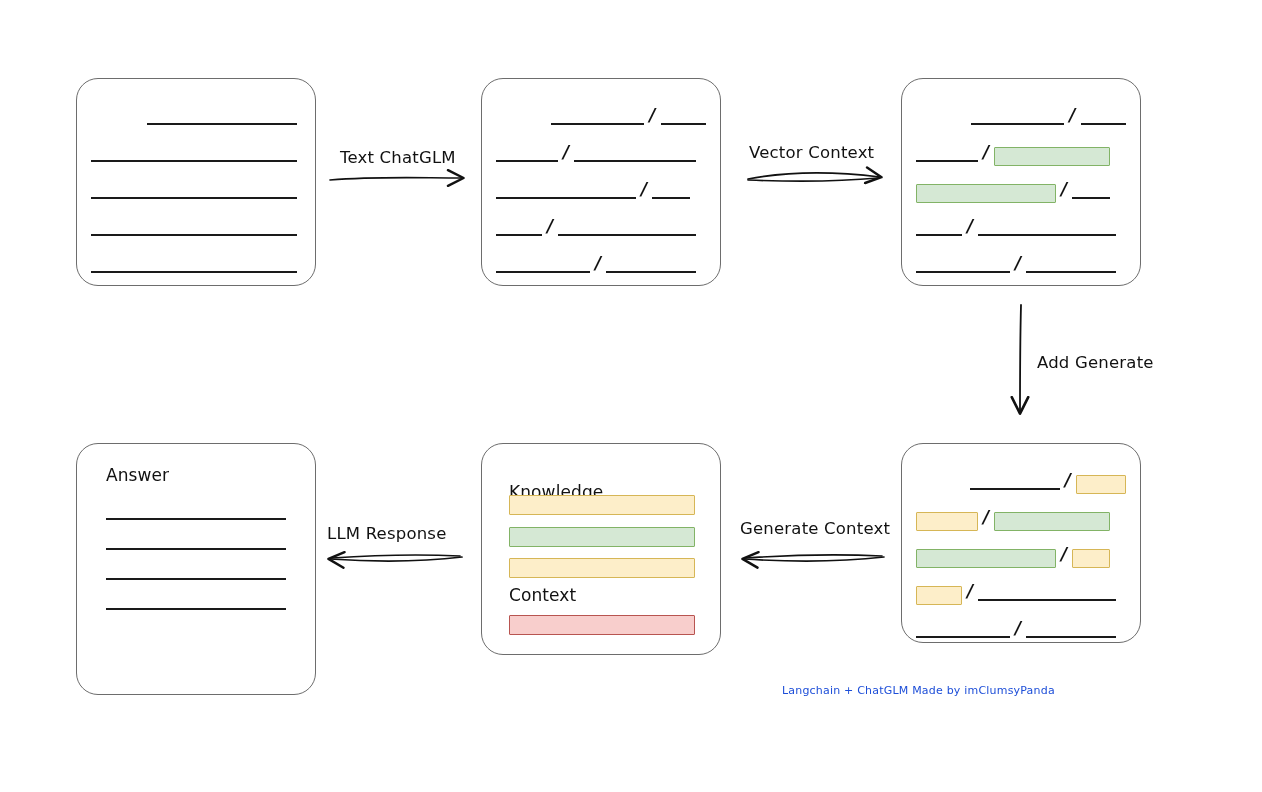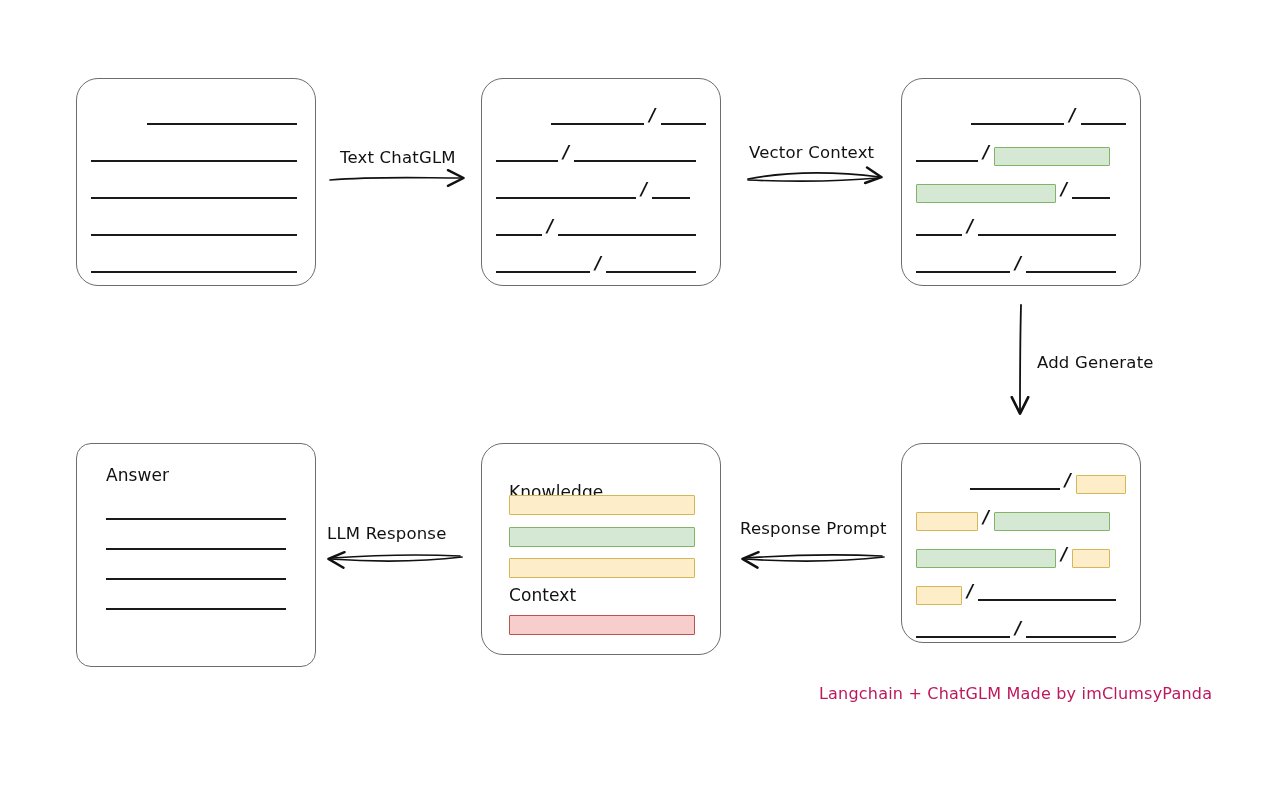--- a/index.html
+++ b/index.html
@@ -27,21 +27,21 @@
     box-sizing: border-box;
     border: 1.3px solid #6d6d6d;
     border-radius: 22px;
     background: #ffffff;
   }
   .doc-box.b1 { left: 76px;  top: 78px;  width: 240px; height: 208px; }
   .doc-box.b2 { left: 481px; top: 78px;  width: 240px; height: 208px; }
   .doc-box.b3 { left: 901px; top: 78px;  width: 240px; height: 208px; }
   .doc-box.b4 { left: 901px; top: 443px; width: 240px; height: 200px; }
   .doc-box.b5 { left: 481px; top: 443px; width: 240px; height: 212px; }
-  .doc-box.b6 { left: 76px;  top: 443px; width: 240px; height: 224px; border-radius: 15px; }
+  .doc-box.b6 { left: 76px;  top: 443px; width: 240px; height: 252px; }
 
   
   .rows {
     position: absolute;
     left: 0; right: 0; top: 0; bottom: 0;
   }
   .row {
     position: absolute;
     left: 14px;
     right: 14px;
@@ -111,25 +111,24 @@
     font-family: "DejaVu Sans", sans-serif;
     font-size: 16.5px;
     color: #111;
     white-space: nowrap;
     letter-spacing: 0.2px;
   }
 
   .footer-note {
     position: absolute;
     font-family: "DejaVu Sans", sans-serif;
-    font-size: 16px;
-    color: #be185d;
+    font-size: 11px;
+    color: #1d4ed8;
     white-space: nowrap;
     letter-spacing: 0.2px;
-    margin-left: 37px;
   }
 </style>
 </head>
 <body>
 
 <svg id="canvas" viewBox="0 0 1262 792" xmlns="http://www.w3.org/2000/svg">
   <defs>
     <marker id="ohead" viewBox="0 0 12 12" refX="10" refY="6" markerWidth="11" markerHeight="11" orient="auto-start-reverse">
       <path d="M1,1 L11,6 L1,11" fill="none" stroke="#111" stroke-width="1.6" stroke-linecap="round" stroke-linejoin="round"></path>
     </marker>
@@ -161,21 +160,21 @@
     <path d="M460,556 C 418,554 376,555 332,558" fill="none" stroke="#111" stroke-width="1.7" stroke-linecap="round"></path>
   </g>
 </svg>
 
 <div class="arrow-label" style="left:340px; top:148px;">Text ChatGLM</div>
 
 <div class="arrow-label" style="left:749px; top:143px;">Vector Context</div>
 
 <div class="arrow-label" style="left:1037px; top:353px;">Add Generate</div>
 
-<div class="arrow-label" style="left:740px; top:519px;">Response Prompt</div>
+<div class="arrow-label" style="left:740px; top:519px;">Generate Context</div>
 
 <div class="arrow-label" style="left:327px; top:524px;">LLM Response</div>
 
 <div class="doc-box b1">
   <div class="rows" id="rows-0">
       <div class="row" style="top: 26px;">
         <div class="pad" style="width: 56px;"></div>
         <div class="seg" style="width: 150px;"></div>
       </div>
       <div class="row" style="top: 63px;">

